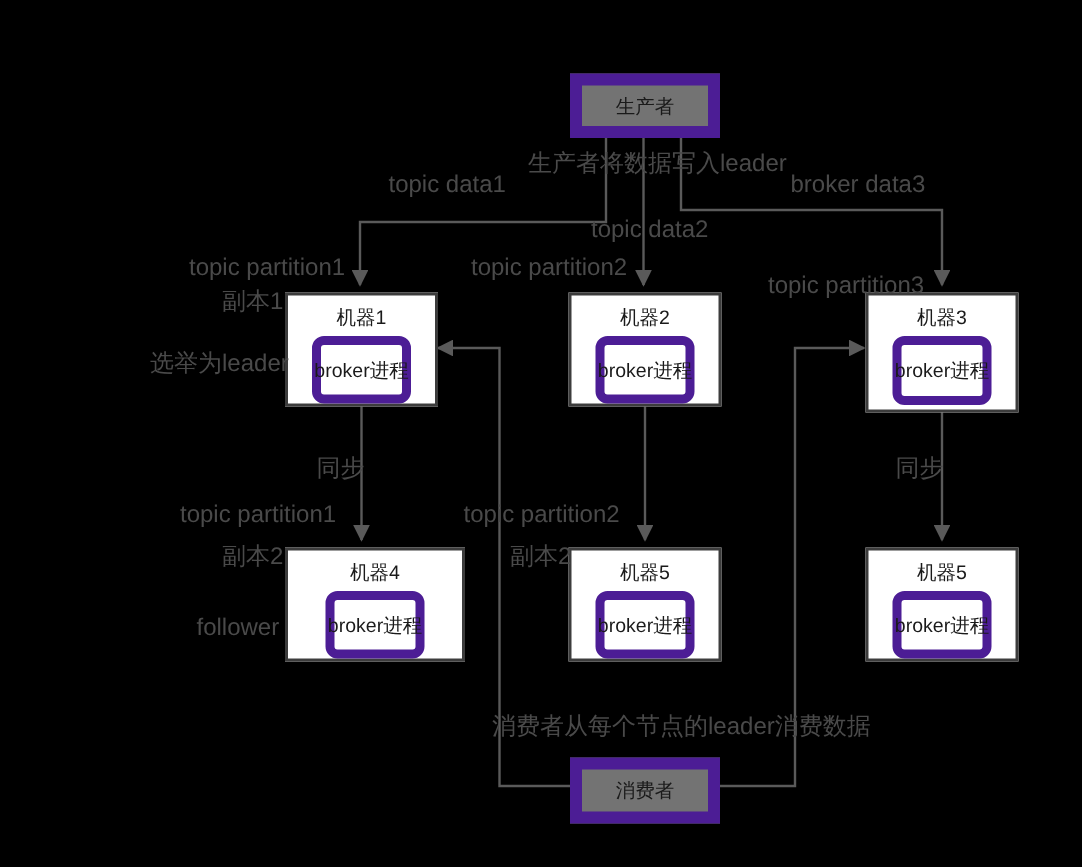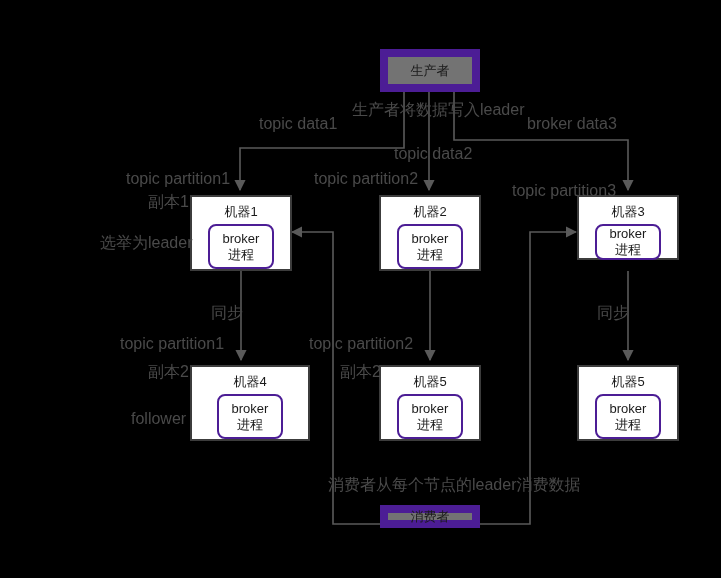--- a/index.html
+++ b/index.html
@@ -37,26 +37,26 @@
     color: #1a1a1a;
   }
   .node-title {
     font-size: 13px;
     line-height: 15px;
     margin-top: 7px;
     color: #1a1a1a;
     white-space: nowrap;
   }
   .inner-proc {
-    border: 2px solid #4c1d95;
+    border: 6px solid #4c1d95;
     border-radius: 8px;
     background: #ffffff;
     box-sizing: border-box;
     display: flex;
-    flex-direction: column;
+    flex-direction: row;
     align-items: center;
     justify-content: center;
     font-size: 13px;
     line-height: 16px;
     color: #1a1a1a;
     margin-top: 5px;
   }
   .inner-proc span { display: block; white-space: nowrap; }
   .simple-node {
     position: absolute;
@@ -122,21 +122,21 @@
   </div>
 
   <div class="node" style="left:379px; top:195px; width:102px; height:76px;">
     <div class="node-title">机器2</div>
     <div class="inner-proc" style="width:66px; height:46px;">
       <span>broker</span>
       <span>进程</span>
     </div>
   </div>
 
-  <div class="node" style="left:577px; top:195px; width:102px; height:65px;">
+  <div class="node" style="left:577px; top:195px; width:102px; height:80px;">
     <div class="node-title">机器3</div>
     <div class="inner-proc" style="width:66px; height:46px;">
       <span>broker</span>
       <span>进程</span>
     </div>
   </div>
 
   <div class="node" style="left:190px; top:365px; width:120px; height:76px;">
     <div class="node-title">机器4</div>
     <div class="inner-proc" style="width:66px; height:46px;">
@@ -154,21 +154,21 @@
   </div>
 
   <div class="node" style="left:577px; top:365px; width:102px; height:76px;">
     <div class="node-title">机器5</div>
     <div class="inner-proc" style="width:66px; height:46px;">
       <span>broker</span>
       <span>进程</span>
     </div>
   </div>
 
-  <div class="simple-node" style="left:380px; top:505px; width:100px; height:23px;">
+  <div class="simple-node" style="left:380px; top:505px; width:100px; height:44px;">
     <span>消费者</span>
   </div>
 
   <div class="edge-label" style="left:352px; top:103px;">生产者将数据写入leader</div>
 
   <div class="edge-label" style="left:259px; top:117px;">topic data1</div>
 
   <div class="edge-label" style="left:394px; top:147px;">topic data2</div>
 
   <div class="edge-label" style="left:527px; top:117px;">broker data3</div>

